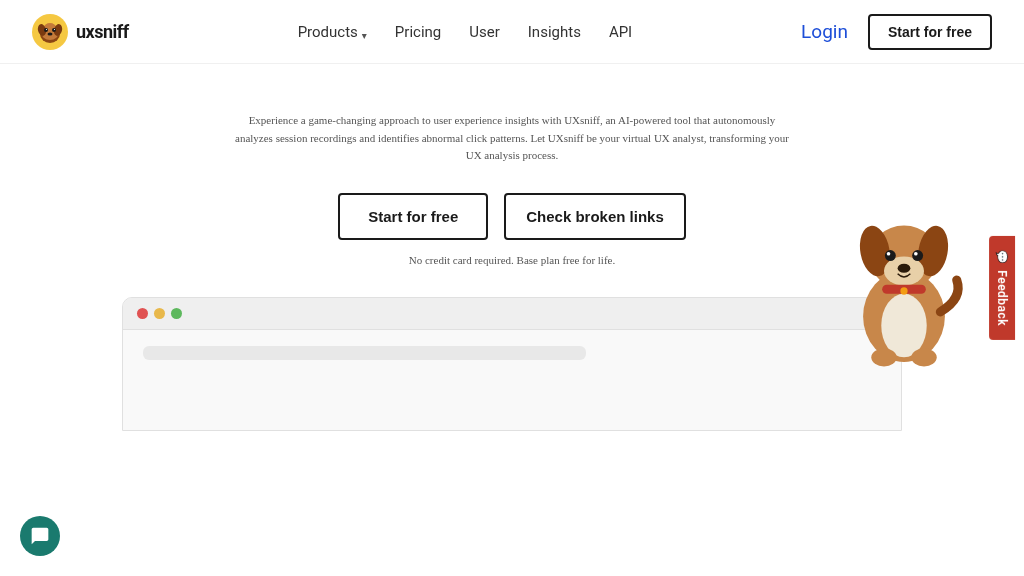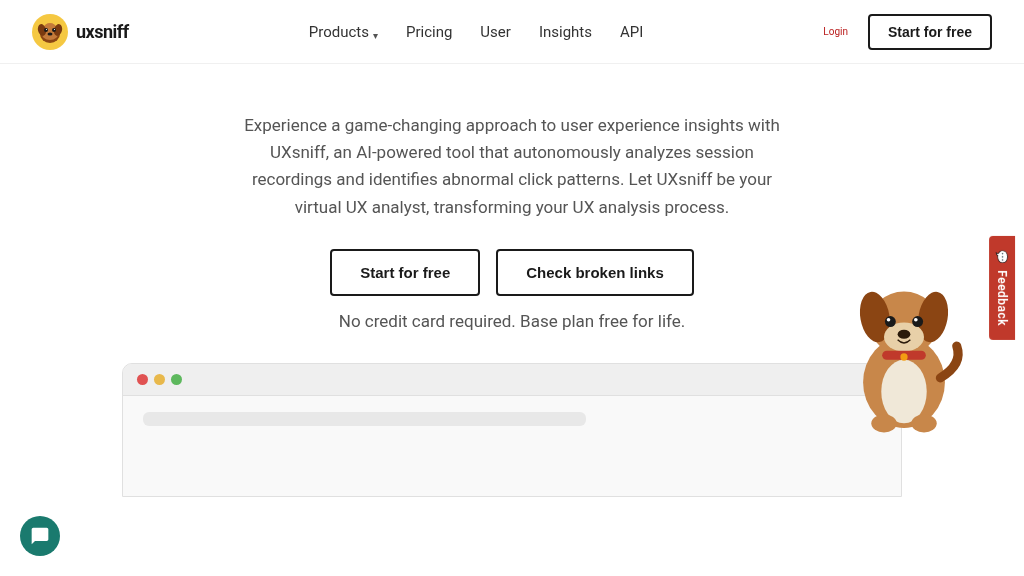--- a/index.html
+++ b/index.html
@@ -58,22 +58,22 @@
       font-size: 10px;
       color: #555;
     }
     .nav-actions {
       display: flex;
       align-items: center;
       gap: 20px;
     }
     .nav-login {
       text-decoration: none;
-      color: #b91c1c;
-      font-size: 10px;
+      color: #1d4ed8;
+      font-size: 19px;
     }
     .btn-start-nav {
       padding: 8px 18px;
       border: 2px solid #1a1a1a;
       background: #fff;
       color: #1a1a1a;
       font-size: 14px;
       font-weight: 600;
       cursor: pointer;
       border-radius: 4px;
@@ -91,43 +91,44 @@
     .hero h1 {
       font-size: 42px;
       font-weight: 800;
       color: #111;
       line-height: 1.2;
       letter-spacing: -1px;
       max-width: 700px;
       margin-bottom: 20px;
     }
     .hero p {
-      font-size: 17px;
+      font-size: 11px;
       color: #555;
       line-height: 1.6;
       max-width: 560px;
       margin-bottom: 28px;
+      font-family: Liberation Serif, serif;
     }
     .hero-buttons {
       display: flex;
       gap: 16px;
       margin-bottom: 12px;
     }
     .btn-primary-hero {
       padding: 13px 28px;
       border: 2px solid #1a1a1a;
       background: #fff;
       color: #1a1a1a;
       font-size: 15px;
       font-weight: 600;
       cursor: pointer;
       border-radius: 4px;
     }
     .btn-secondary-hero {
-      padding: 13px 28px;
+      padding: 13px 20px;
       border: 2px solid #1a1a1a;
       background: #fff;
       color: #1a1a1a;
       font-size: 15px;
       font-weight: 600;
       cursor: pointer;
       border-radius: 4px;
     }
     .no-cc {
       font-size: 12.5px;

